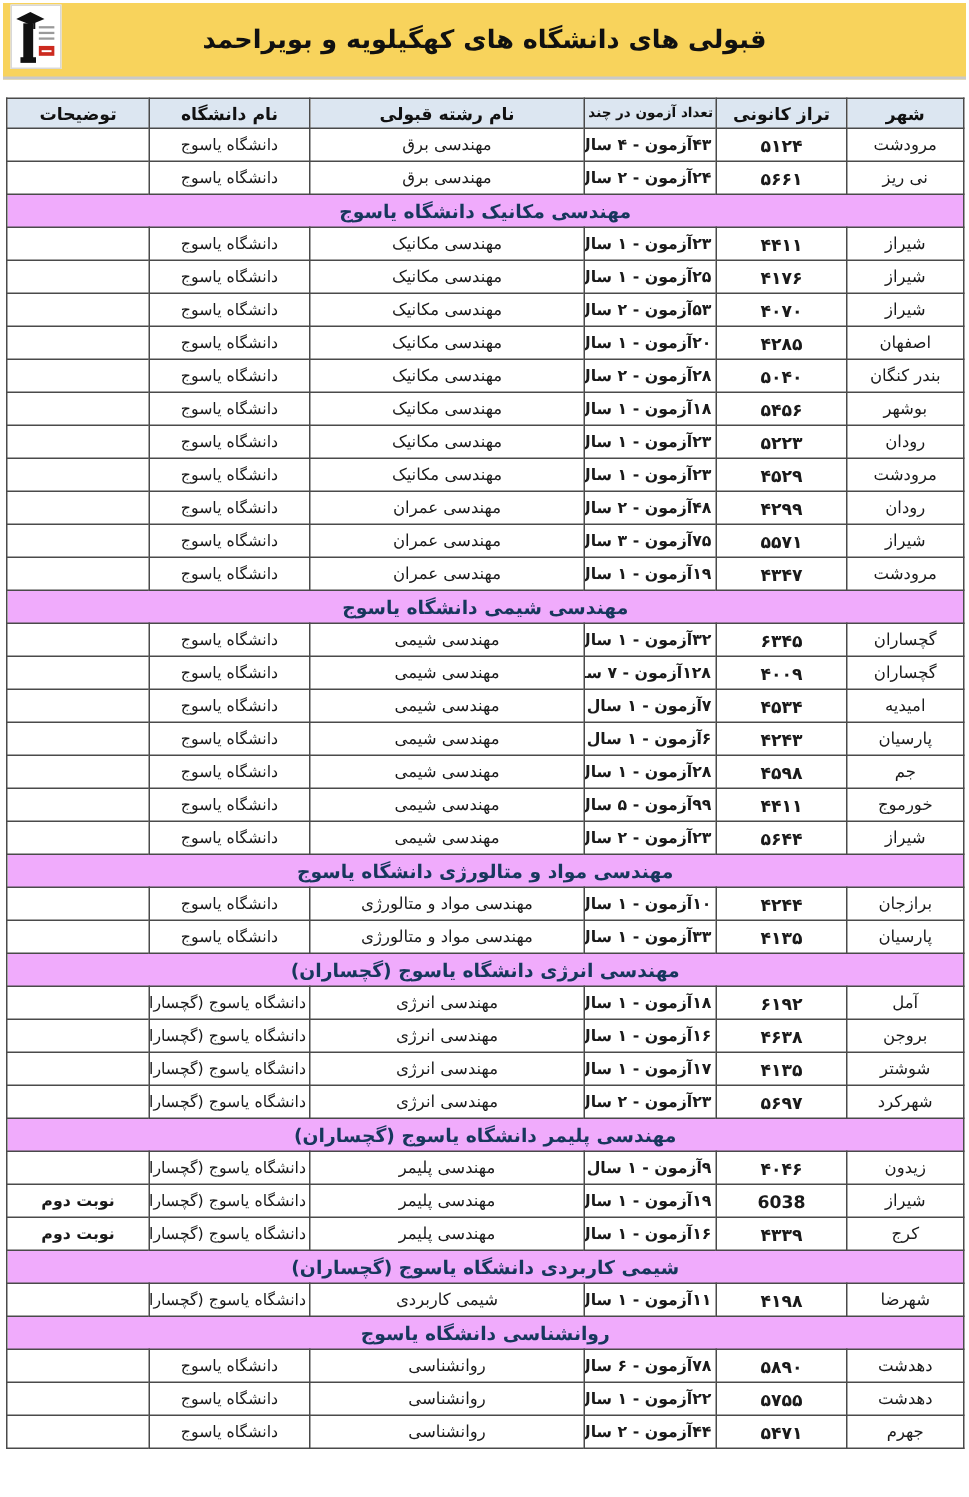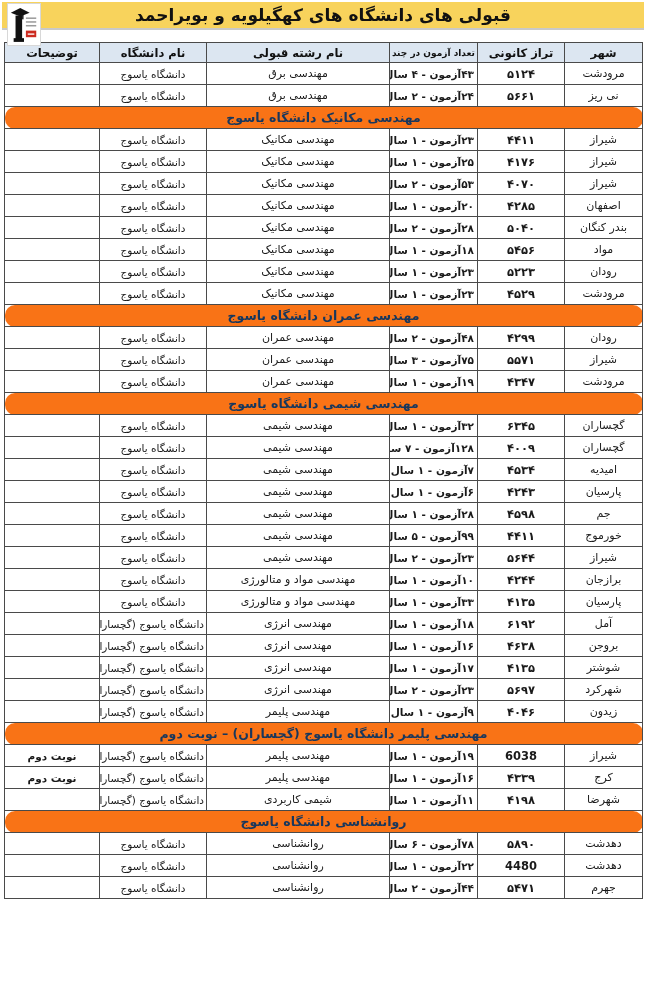--- a/index.html
+++ b/index.html
@@ -8,21 +8,21 @@
     width: 646px;
     background: #ffffff;
     font-family: "DejaVu Sans", sans-serif;
   }
   .page { width: 646px; height: 998px; overflow: hidden; position: relative; }
 
   
   .title-bar {
     position: relative;
     margin: 2px 2px 0 2px;
-    height: 28px;
+    height: 51px;
     background: #f8d35c;
     border-bottom: 2px solid #c9c9c9;
     display: flex;
     align-items: center;
     justify-content: center;
   }
   .title-bar h1 {
     margin: 0;
     font-size: 17px;
     font-weight: bold;
@@ -67,27 +67,26 @@
     color: #1a1a1a;
     text-align: center;
     background: #ffffff;
   }
   td.col-score { font-weight: bold; font-size: 11.5px; }
   td.col-exams { text-align: right; padding-right: 3px; font-size: 10.5px; font-weight: bold; }
   td.col-major { font-size: 11px; }
   td.col-university { font-size: 10.5px; }
   td.col-note { font-weight: bold; font-size: 10.5px; margin-top: 28px; }
   tr.section-row td {
-    background: #f97316;
+    background: #f0abfc;
     font-weight: bold;
     font-size: 12.5px;
     color: #17375d;
     text-align: center;
     height: 22px;
-    border-radius: 10px;
   }
 </style>
 </head>
 <body>
 
 <div class="page">
 
   <header class="title-bar">
     <div class="logo">
       <svg viewBox="0 0 34 43" xmlns="http://www.w3.org/2000/svg">
@@ -179,21 +178,21 @@
         </tr>
         <tr>
           <td class="col-city">بندر کنگان</td>
           <td class="col-score">۵۰۴۰</td>
           <td class="col-exams">۲۸آزمون - ۲ سال</td>
           <td class="col-major">مهندسی مکانیک</td>
           <td class="col-university">دانشگاه یاسوج</td>
           <td class="col-note"></td>
         </tr>
         <tr>
-          <td class="col-city">مواد</td>
+          <td class="col-city">بوشهر</td>
           <td class="col-score">۵۴۵۶</td>
           <td class="col-exams">۱۸آزمون - ۱ سال</td>
           <td class="col-major">مهندسی مکانیک</td>
           <td class="col-university">دانشگاه یاسوج</td>
           <td class="col-note"></td>
         </tr>
         <tr>
           <td class="col-city">رودان</td>
           <td class="col-score">۵۲۲۳</td>
           <td class="col-exams">۲۳آزمون - ۱ سال</td>
@@ -201,23 +200,20 @@
           <td class="col-university">دانشگاه یاسوج</td>
           <td class="col-note"></td>
         </tr>
         <tr>
           <td class="col-city">مرودشت</td>
           <td class="col-score">۴۵۲۹</td>
           <td class="col-exams">۲۳آزمون - ۱ سال</td>
           <td class="col-major">مهندسی مکانیک</td>
           <td class="col-university">دانشگاه یاسوج</td>
           <td class="col-note"></td>
-        </tr>
-        <tr class="section-row">
-          <td colspan="6">مهندسی عمران دانشگاه یاسوج</td>
         </tr>
         <tr>
           <td class="col-city">رودان</td>
           <td class="col-score">۴۲۹۹</td>
           <td class="col-exams">۴۸آزمون - ۲ سال</td>
           <td class="col-major">مهندسی عمران</td>
           <td class="col-university">دانشگاه یاسوج</td>
           <td class="col-note"></td>
         </tr>
         <tr>
@@ -288,36 +284,42 @@
           <td class="col-note"></td>
         </tr>
         <tr>
           <td class="col-city">شیراز</td>
           <td class="col-score">۵۶۴۴</td>
           <td class="col-exams">۲۳آزمون - ۲ سال</td>
           <td class="col-major">مهندسی شیمی</td>
           <td class="col-university">دانشگاه یاسوج</td>
           <td class="col-note"></td>
         </tr>
+        <tr class="section-row">
+          <td colspan="6">مهندسی مواد و متالورژی دانشگاه یاسوج</td>
+        </tr>
         <tr>
           <td class="col-city">برازجان</td>
           <td class="col-score">۴۲۴۴</td>
           <td class="col-exams">۱۰آزمون - ۱ سال</td>
           <td class="col-major">مهندسی مواد و متالورژی</td>
           <td class="col-university">دانشگاه یاسوج</td>
           <td class="col-note"></td>
         </tr>
         <tr>
           <td class="col-city">پارسیان</td>
           <td class="col-score">۴۱۳۵</td>
           <td class="col-exams">۳۳آزمون - ۱ سال</td>
           <td class="col-major">مهندسی مواد و متالورژی</td>
           <td class="col-university">دانشگاه یاسوج</td>
           <td class="col-note"></td>
         </tr>
+        <tr class="section-row">
+          <td colspan="6">مهندسی انرژی دانشگاه یاسوج (گچساران)</td>
+        </tr>
         <tr>
           <td class="col-city">آمل</td>
           <td class="col-score">۶۱۹۲</td>
           <td class="col-exams">۱۸آزمون - ۱ سال</td>
           <td class="col-major">مهندسی انرژی</td>
           <td class="col-university">دانشگاه یاسوج (گچساران)</td>
           <td class="col-note"></td>
         </tr>
         <tr>
           <td class="col-city">بروجن</td>
@@ -336,47 +338,50 @@
           <td class="col-note"></td>
         </tr>
         <tr>
           <td class="col-city">شهرکرد</td>
           <td class="col-score">۵۶۹۷</td>
           <td class="col-exams">۲۳آزمون - ۲ سال</td>
           <td class="col-major">مهندسی انرژی</td>
           <td class="col-university">دانشگاه یاسوج (گچساران)</td>
           <td class="col-note"></td>
         </tr>
+        <tr class="section-row">
+          <td colspan="6">مهندسی پلیمر دانشگاه یاسوج (گچساران)</td>
+        </tr>
         <tr>
           <td class="col-city">زیدون</td>
           <td class="col-score">۴۰۴۶</td>
           <td class="col-exams">۹آزمون - ۱ سال</td>
           <td class="col-major">مهندسی پلیمر</td>
           <td class="col-university">دانشگاه یاسوج (گچساران)</td>
           <td class="col-note"></td>
         </tr>
-        <tr class="section-row">
-          <td colspan="6">مهندسی پلیمر دانشگاه یاسوج (گچساران) – نوبت دوم</td>
-        </tr>
         <tr>
           <td class="col-city">شیراز</td>
           <td class="col-score">6038</td>
           <td class="col-exams">۱۹آزمون - ۱ سال</td>
           <td class="col-major">مهندسی پلیمر</td>
           <td class="col-university">دانشگاه یاسوج (گچساران)</td>
           <td class="col-note">نوبت دوم</td>
         </tr>
         <tr>
           <td class="col-city">کرج</td>
           <td class="col-score">۴۳۳۹</td>
           <td class="col-exams">۱۶آزمون - ۱ سال</td>
           <td class="col-major">مهندسی پلیمر</td>
           <td class="col-university">دانشگاه یاسوج (گچساران)</td>
           <td class="col-note">نوبت دوم</td>
         </tr>
+        <tr class="section-row">
+          <td colspan="6">شیمی کاربردی دانشگاه یاسوج (گچساران)</td>
+        </tr>
         <tr>
           <td class="col-city">شهرضا</td>
           <td class="col-score">۴۱۹۸</td>
           <td class="col-exams">۱۱آزمون - ۱ سال</td>
           <td class="col-major">شیمی کاربردی</td>
           <td class="col-university">دانشگاه یاسوج (گچساران)</td>
           <td class="col-note"></td>
         </tr>
         <tr class="section-row">
           <td colspan="6">روانشناسی دانشگاه یاسوج</td>
@@ -384,21 +389,21 @@
         <tr>
           <td class="col-city">دهدشت</td>
           <td class="col-score">۵۸۹۰</td>
           <td class="col-exams">۷۸آزمون - ۶ سال</td>
           <td class="col-major">روانشناسی</td>
           <td class="col-university">دانشگاه یاسوج</td>
           <td class="col-note"></td>
         </tr>
         <tr>
           <td class="col-city">دهدشت</td>
-          <td class="col-score">4480</td>
+          <td class="col-score">۵۷۵۵</td>
           <td class="col-exams">۲۲آزمون - ۱ سال</td>
           <td class="col-major">روانشناسی</td>
           <td class="col-university">دانشگاه یاسوج</td>
           <td class="col-note"></td>
         </tr>
         <tr>
           <td class="col-city">جهرم</td>
           <td class="col-score">۵۴۷۱</td>
           <td class="col-exams">۴۴آزمون - ۲ سال</td>
           <td class="col-major">روانشناسی</td>

